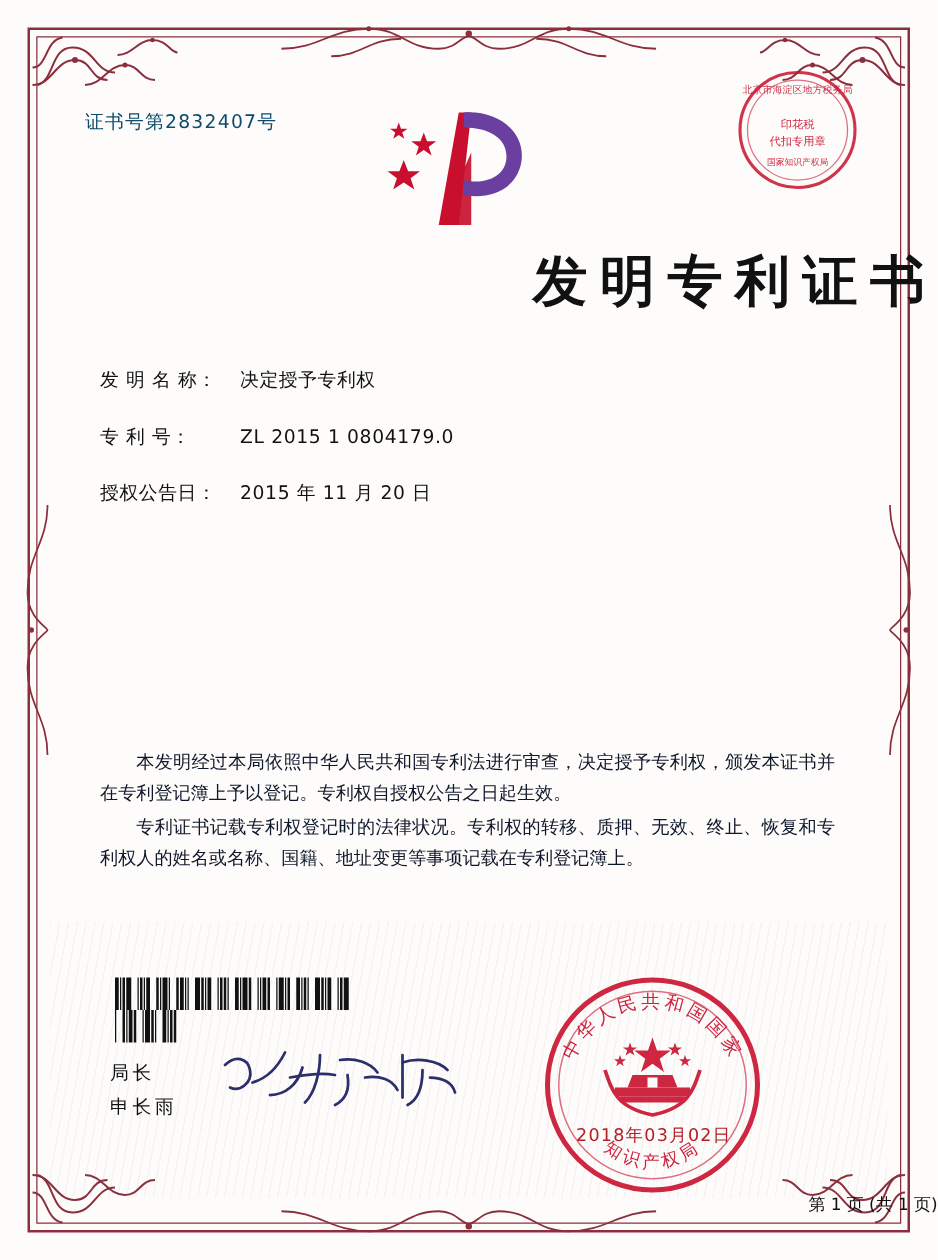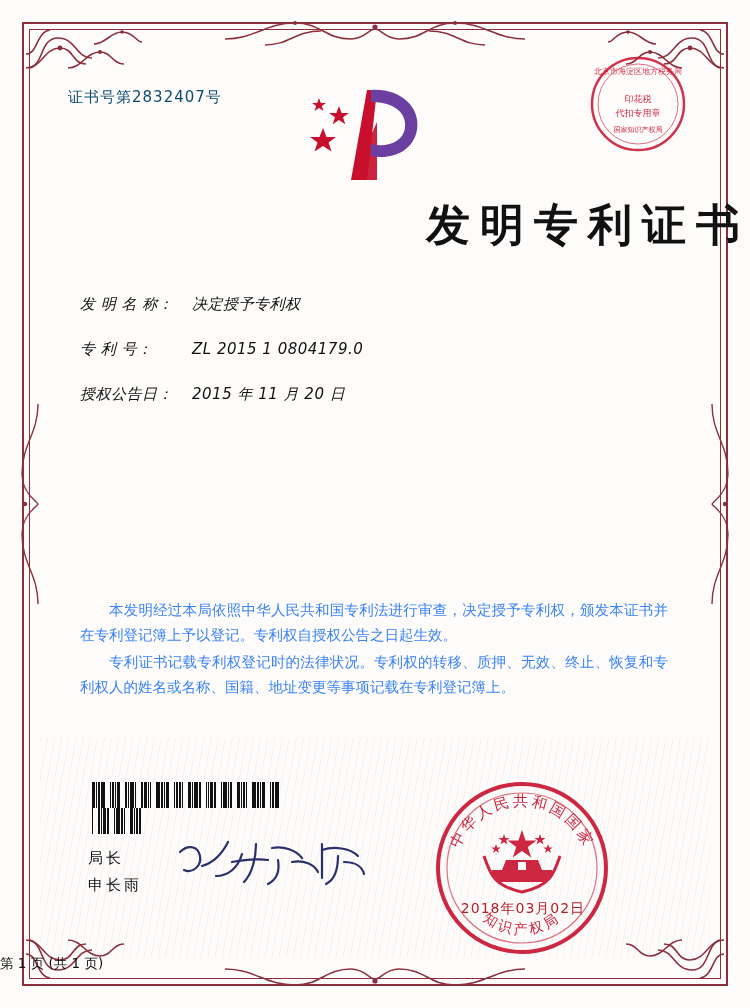--- a/index.html
+++ b/index.html
@@ -128,21 +128,20 @@
     color: #111;
     font-family: "DejaVu Sans", sans-serif;
   }
 
   
   .fields {
     position: absolute;
     left: 80px;
     top: 295px;
     width: 600px;
-    font-style: italic;
   }
   .field-row {
     display: flex;
     align-items: baseline;
     margin-bottom: 26px;
     font-size: 15px;
     color: #111;
     font-family: "DejaVu Sans", sans-serif;
   }
   .field-label {
@@ -157,21 +156,21 @@
   }
 
   
   .body-text {
     position: absolute;
     left: 80px;
     top: 598px;
     width: 588px;
     font-size: 14.5px;
     line-height: 25px;
-    color: #3b82f6;
+    color: #0f172a;
     text-align: justify;
     font-family: "DejaVu Sans", sans-serif;
   }
   .body-text p {
     margin: 0 0 2px 0;
     text-indent: 2em;
   }
 
   
   .barcode {
@@ -228,21 +227,21 @@
     letter-spacing: 1px;
     font-family: "DejaVu Sans", sans-serif;
   }
 
   
   .footer-page {
     position: absolute;
     left: 0;
     right: 0;
     bottom: 35px;
-    text-align: left;
+    text-align: right;
     font-size: 13.5px;
     color: #111;
     font-family: "DejaVu Sans", sans-serif;
   }
 
   
   .watermark {
     position: absolute;
     left: 40px;
     right: 40px;

